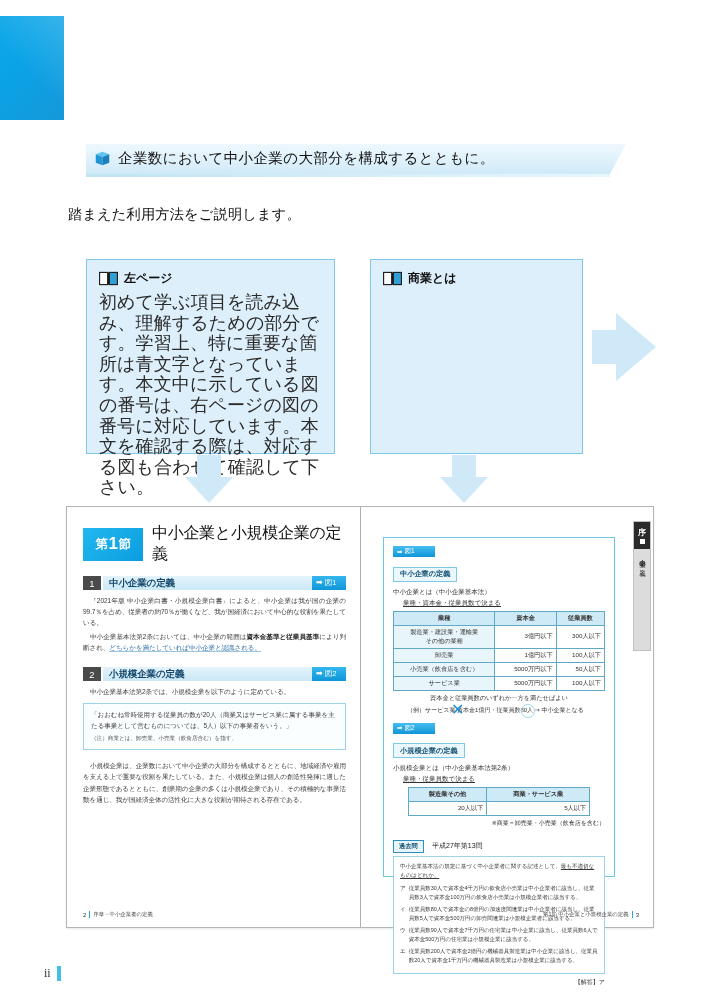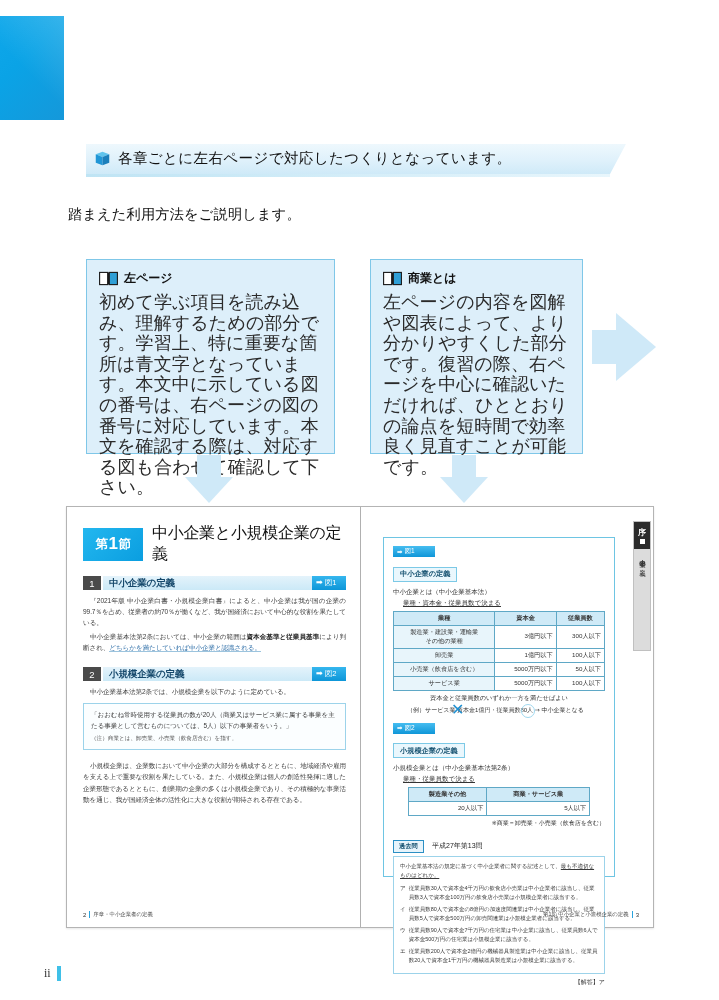--- a/index.html
+++ b/index.html
@@ -236,21 +236,21 @@
   <div class="corner-square"></div>
 </div>
 
 <div class="banner">
   <div class="banner-bg"></div>
   <svg class="banner-icon" viewBox="0 0 20 19">
     <polygon points="2,4 10,1 18,4 10,7" fill="#5fc3ec"></polygon>
     <polygon points="2,4 10,7 10,17 2,14" fill="#2096d6"></polygon>
     <polygon points="18,4 10,7 10,17 18,14" fill="#1b7fbb"></polygon>
   </svg>
-  <div class="banner-text">各章ごとに左右ページで対応したつくりとなっています。</div>
+  <div class="banner-text">企業数において中小企業の大部分を構成するとともに。</div>
   <div class="banner-underline"></div>
 </div>
 
 <div class="intro">
   <span class="l2">踏まえた利用方法をご説明します。</span>
 </div>
 
 <div class="box box-left">
   <div class="box-head">
     <svg class="book-icon" viewBox="0 0 20 16">
@@ -265,21 +265,20 @@
 
 <div class="box box-right">
   <div class="box-head">
     <svg class="book-icon" viewBox="0 0 20 16">
       <rect x="0.5" y="1.5" width="8.6" height="13" fill="#fff" stroke="#1a1a1a" stroke-width="1.2"></rect>
       <rect x="10.9" y="1.5" width="8.6" height="13" fill="#2f9fd6" stroke="#1a1a1a" stroke-width="1.2"></rect>
       <line x1="10" y1="1.5" x2="10" y2="14.5" stroke="#1a1a1a" stroke-width="1.2"></line>
     </svg>
     <span>商業とは</span>
   </div>
-  <div class="box-body">左ページの内容を図解や図表によって、より分かりやすくした部分です。復習の際、右ページを中心に確認いただければ、ひととおりの論点を短時間で効率良く見直すことが可能です。</div>
 </div>
 
 <div class="arrow-right-wrap">
   <div class="arr-r-stem"></div>
   <div class="arr-r-head"></div>
 </div>
 
 <div style="position:absolute;left:185px;top:455px;width:48px;height:50px;">
   <div class="arr-stem" style="left:12px;top:0;width:24px;height:24px;"></div>
   <div class="arr-head" style="left:0;top:22px;"></div>

